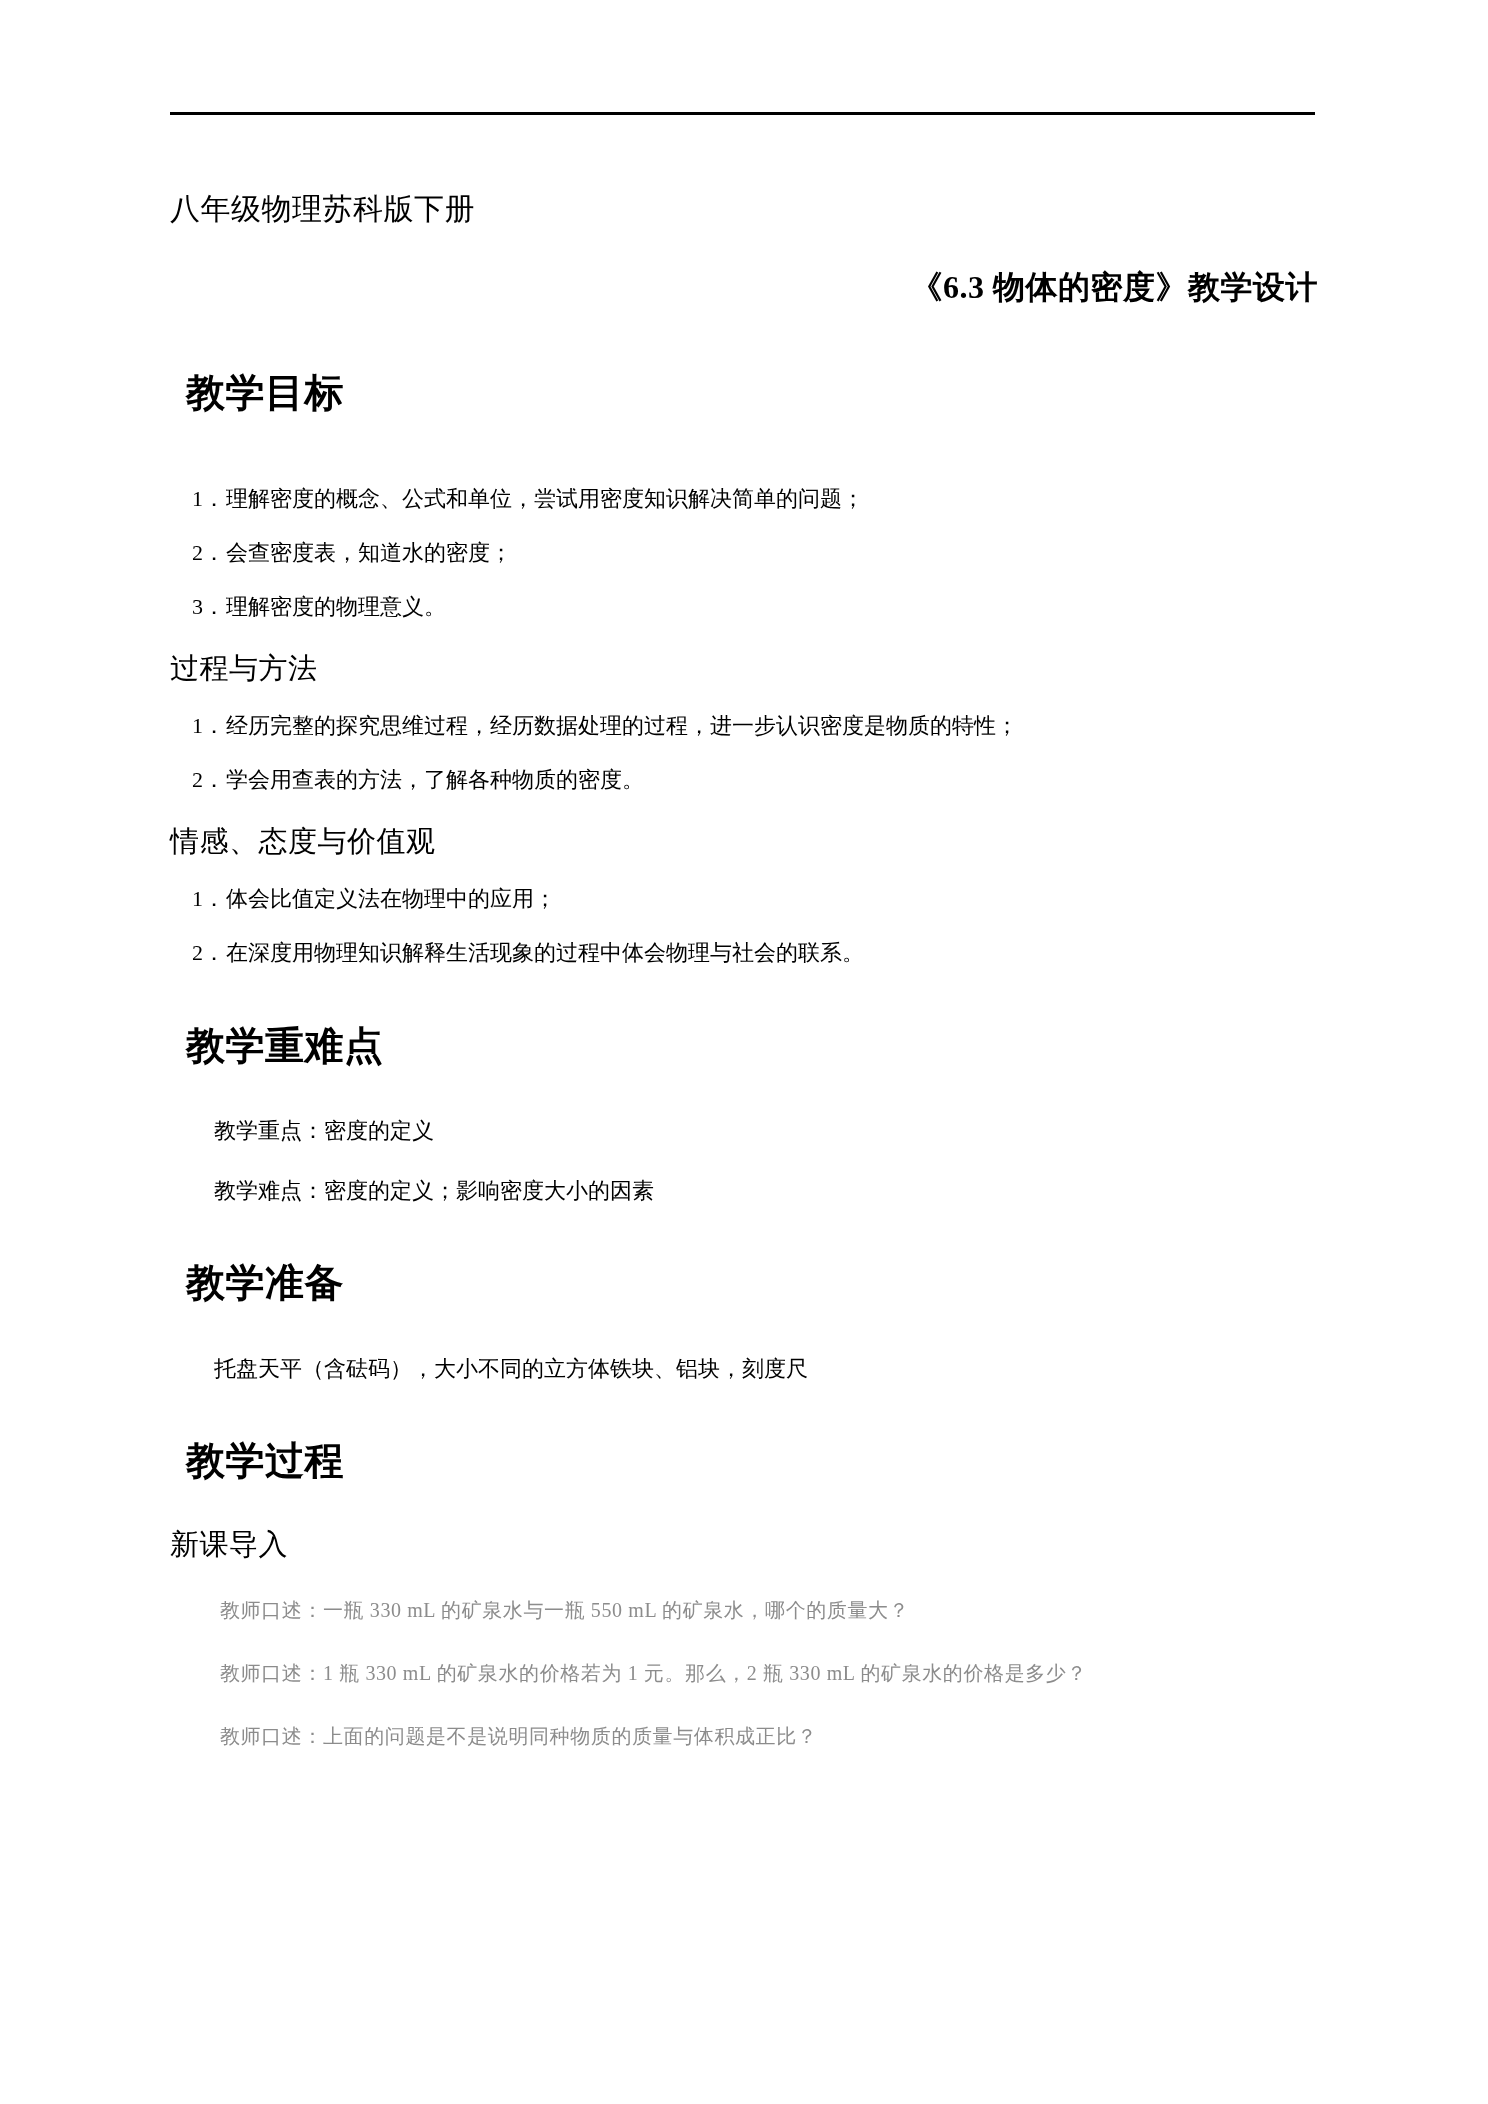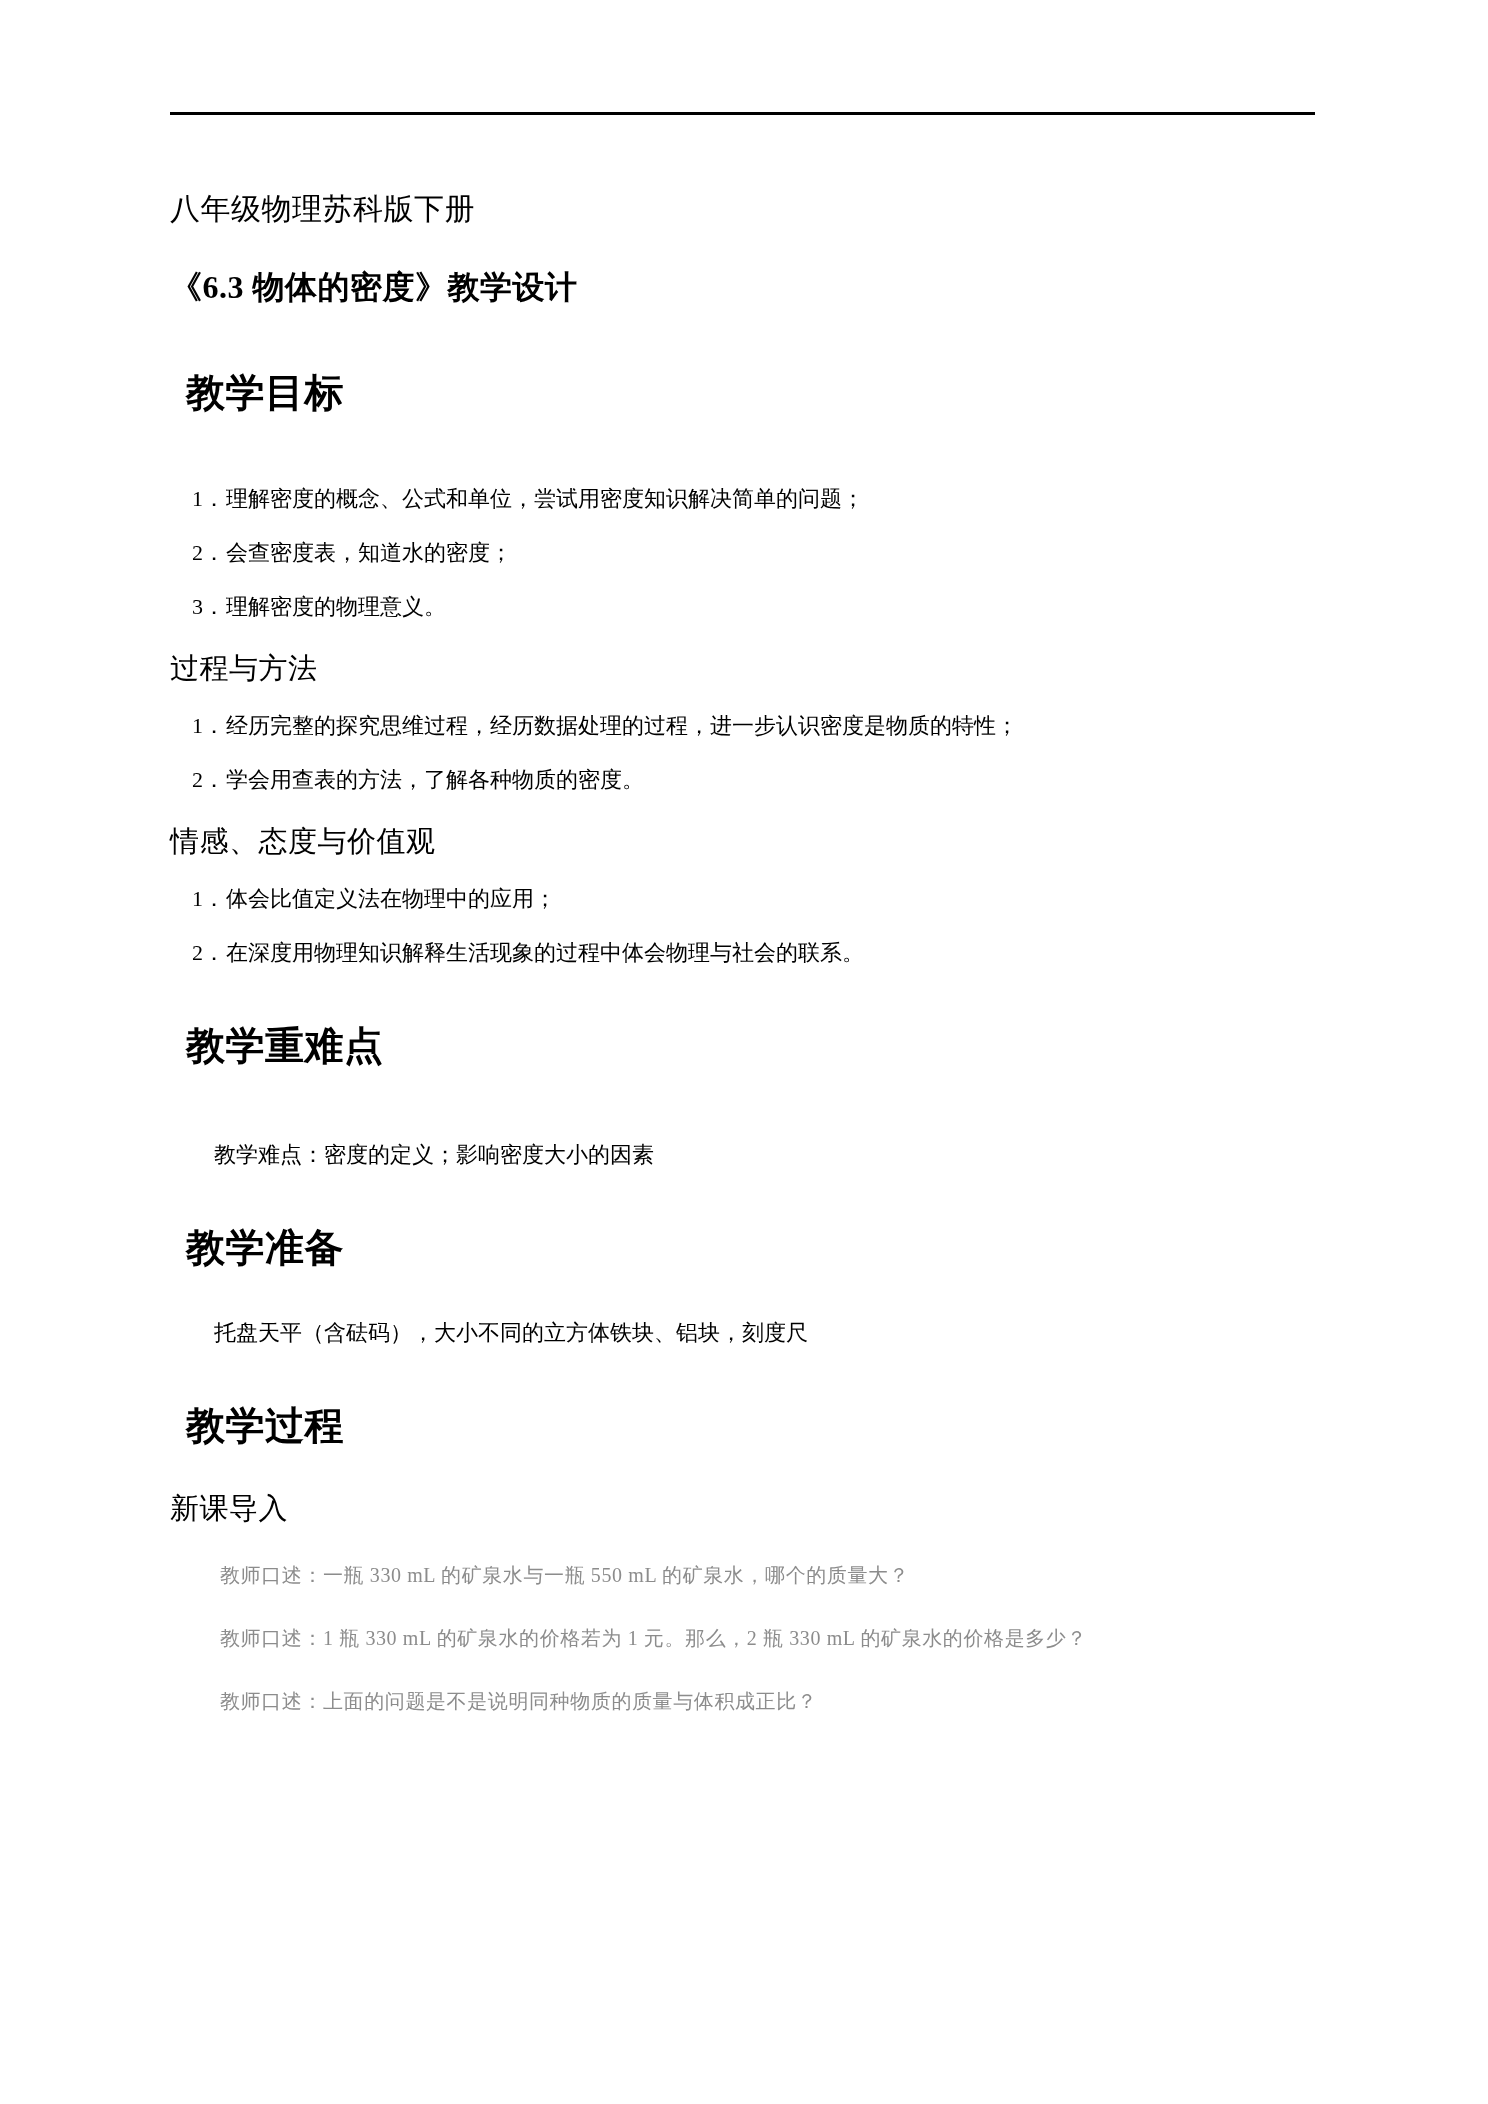--- a/index.html
+++ b/index.html
@@ -51,21 +51,21 @@
     line-height: 1.25;
     margin: 0;
     padding-top: 190px;
     letter-spacing: 0.5px;
   }
 
   .doc-title {
     font-family: "Liberation Serif", "DejaVu Serif", serif;
     font-weight: bold;
     font-size: 32px;
-    text-align: left;
+    text-align: right;
     margin: 0;
     padding-top: 38px;
     letter-spacing: 0.5px;
   }
 
   .h1 {
     font-family: Liberation Sans, sans-serif;
     font-weight: bold;
     font-size: 39px;
     line-height: 1.2;
@@ -193,20 +193,21 @@
       <li class="li">
         <span class="num">2．</span>
         <span>在深度用物理知识解释生活现象的过程中体会物理与社会的联系。</span>
       </li>
     </ul>
 
     <div class="sp-36"></div>
 
     <div class="h1">教学重难点</div>
     <div class="sp-28"></div>
+    <div class="para">教学重点：密度的定义</div>
     <div class="sp-24"></div>
     <div class="para">教学难点：密度的定义；影响密度大小的因素</div>
 
     <div class="sp-36"></div>
 
     <div class="h1">教学准备</div>
     <div class="sp-28"></div>
     <div class="para">托盘天平（含砝码），大小不同的立方体铁块、铝块，刻度尺</div>
 
     <div class="sp-36"></div>

